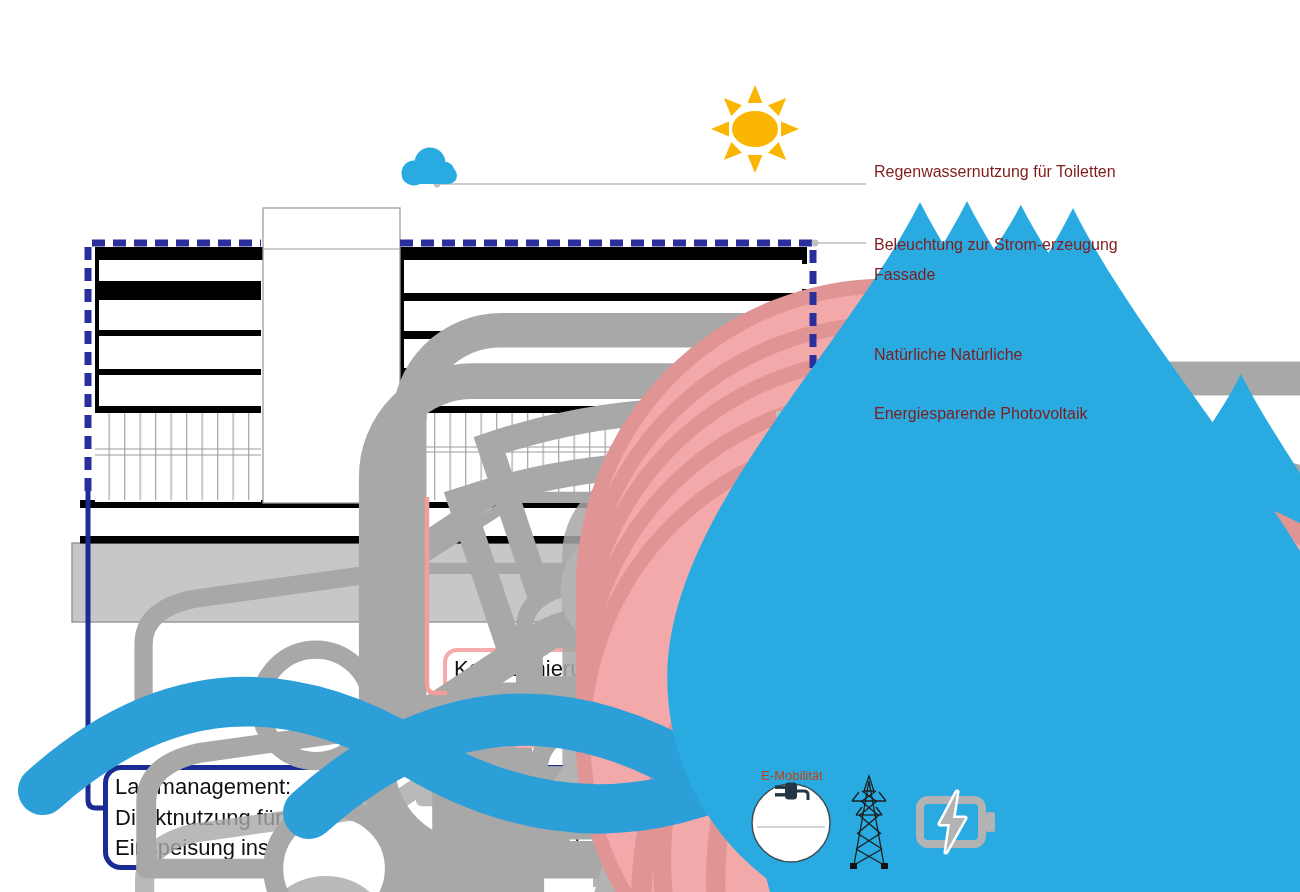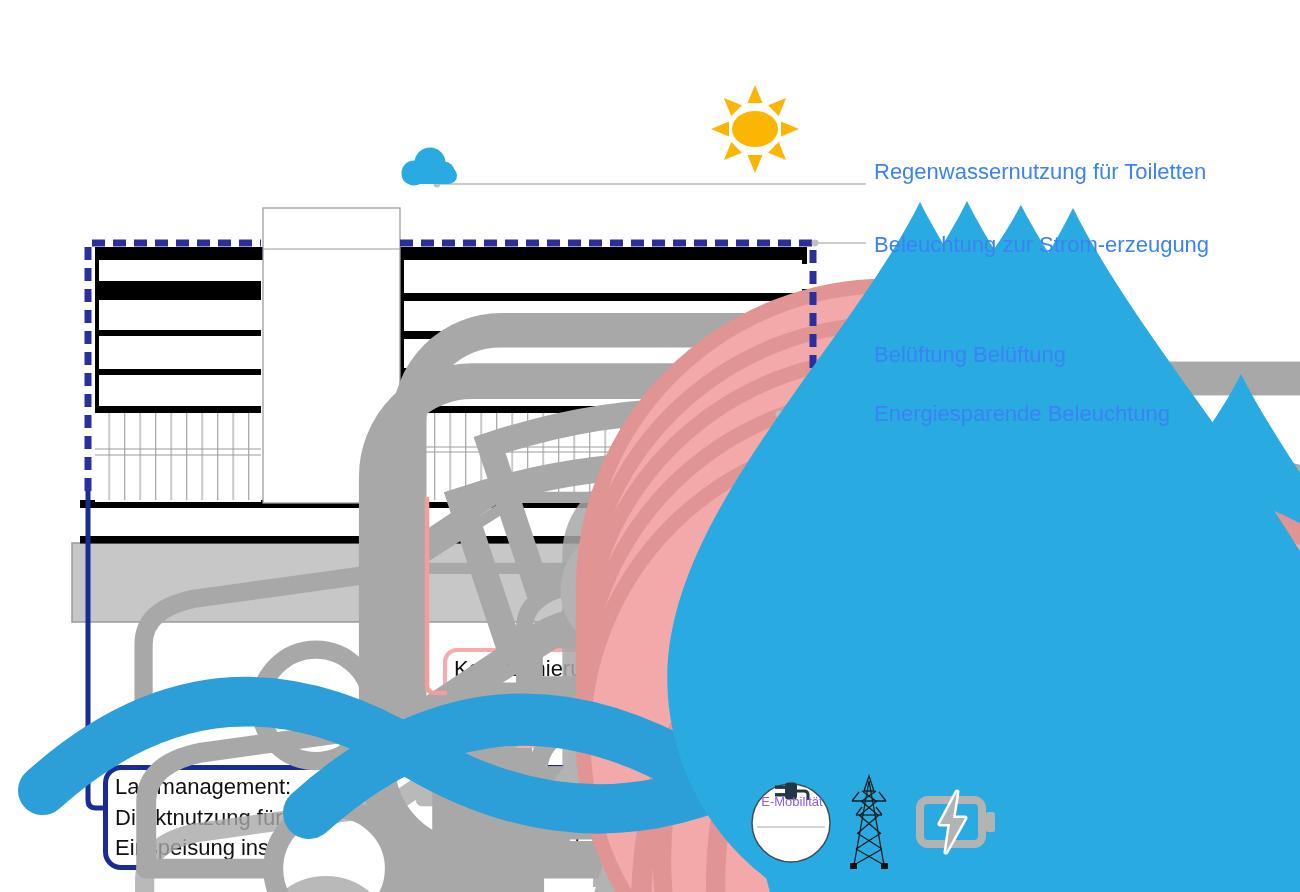--- a/index.html
+++ b/index.html
@@ -1,27 +1,27 @@
 <!DOCTYPE html>
 <html><head>
 <meta charset="utf-8">
 <style>
   html,body{margin:0;padding:0;background:#fff;}
   .stage{position:relative;width:1300px;height:892px;background:#fff;
          font-family:"Liberation Sans",sans-serif;overflow:hidden;}
   .stage svg.drawing{position:absolute;left:0;top:0;z-index:2;pointer-events:none;}
-  .callout{position:absolute;z-index:3;font-size:22px;line-height:30px;color:#3b82f6;white-space:nowrap;}
+  .callout{position:absolute;z-index:3;font-size:16px;line-height:30px;color:#7f1d1d;white-space:nowrap;}
   .box{position:absolute;z-index:1;box-sizing:border-box;background:transparent;}
   .box-conditioning{left:443px;top:648px;width:600px;height:100px;
       border:4px solid #f8abab;border-radius:14px;}
   .box-load{left:103px;top:765px;width:936px;height:105px;
       border:5px solid #1a2b96;border-radius:18px;}
   .box-text{position:absolute;left:7px;top:2px;font-size:22px;line-height:30.5px;color:#101010;white-space:nowrap;}
-  .emob-label{position:absolute;left:746px;top:794px;width:92px;z-index:3;
-      font-size:13px;color:#8b5cf6;text-align:center;white-space:nowrap;}
+  .emob-label{position:absolute;left:746px;top:768px;width:92px;z-index:3;
+      font-size:13px;color:#c2410c;text-align:center;white-space:nowrap;}
 </style>
 </head>
 <body>
 
 <div class="stage">
 
   <div class="box box-conditioning">
     <div class="box-text">
       <div>Konditionierung Toiletten, Duschen und Velostation:</div>
       <div>Option 1: Wärmepumpe basierend auf PV-Strom</div>
@@ -34,23 +34,24 @@
       <div>Lastmanagement:</div>
       <div>Direktnutzung für E-Mobilität</div>
       <div>Einspeisung ins Stromnetz optional Stromspeicher</div>
     </div>
   </div>
   <div class="emob-label">E-Mobilität</div>
 
   <div class="callout" style="left:874px;top:157px;">Regenwassernutzung für Toiletten</div>
   <div class="callout" style="left:874px;top:230px;">
     <div>Beleuchtung zur Strom-erzeugung</div>
+    <div>Fassade</div>
   </div>
-  <div class="callout" style="left:874px;top:340px;">Belüftung Belüftung</div>
-  <div class="callout" style="left:874px;top:399px;">Energiesparende Beleuchtung</div>
+  <div class="callout" style="left:874px;top:340px;">Natürliche Natürliche</div>
+  <div class="callout" style="left:874px;top:399px;">Energiesparende Photovoltaik</div>
 
   <svg class="drawing" width="1300" height="892" viewBox="0 0 1300 892">
     <defs>
       <pattern id="hatch" width="15.5" height="10" patternUnits="userSpaceOnUse">
         <line x1="0.7" y1="0" x2="0.7" y2="10" stroke="#9c9c9c" stroke-width="1.1"></line>
       </pattern>
 
       <symbol id="carS" viewBox="0 0 100 32" overflow="visible">
         <g fill="none" stroke="#a8a8a8" stroke-width="1.8" stroke-linejoin="round" stroke-linecap="round">
           <path d="M4,26 V20 Q4,16.5 9,15.5 L27,13 L39,5 Q41.5,3 47,3 L63,3 Q68,3 71,5.5 L80,13 L92,15 Q96,16.5 96,20 V26 Z"></path>

